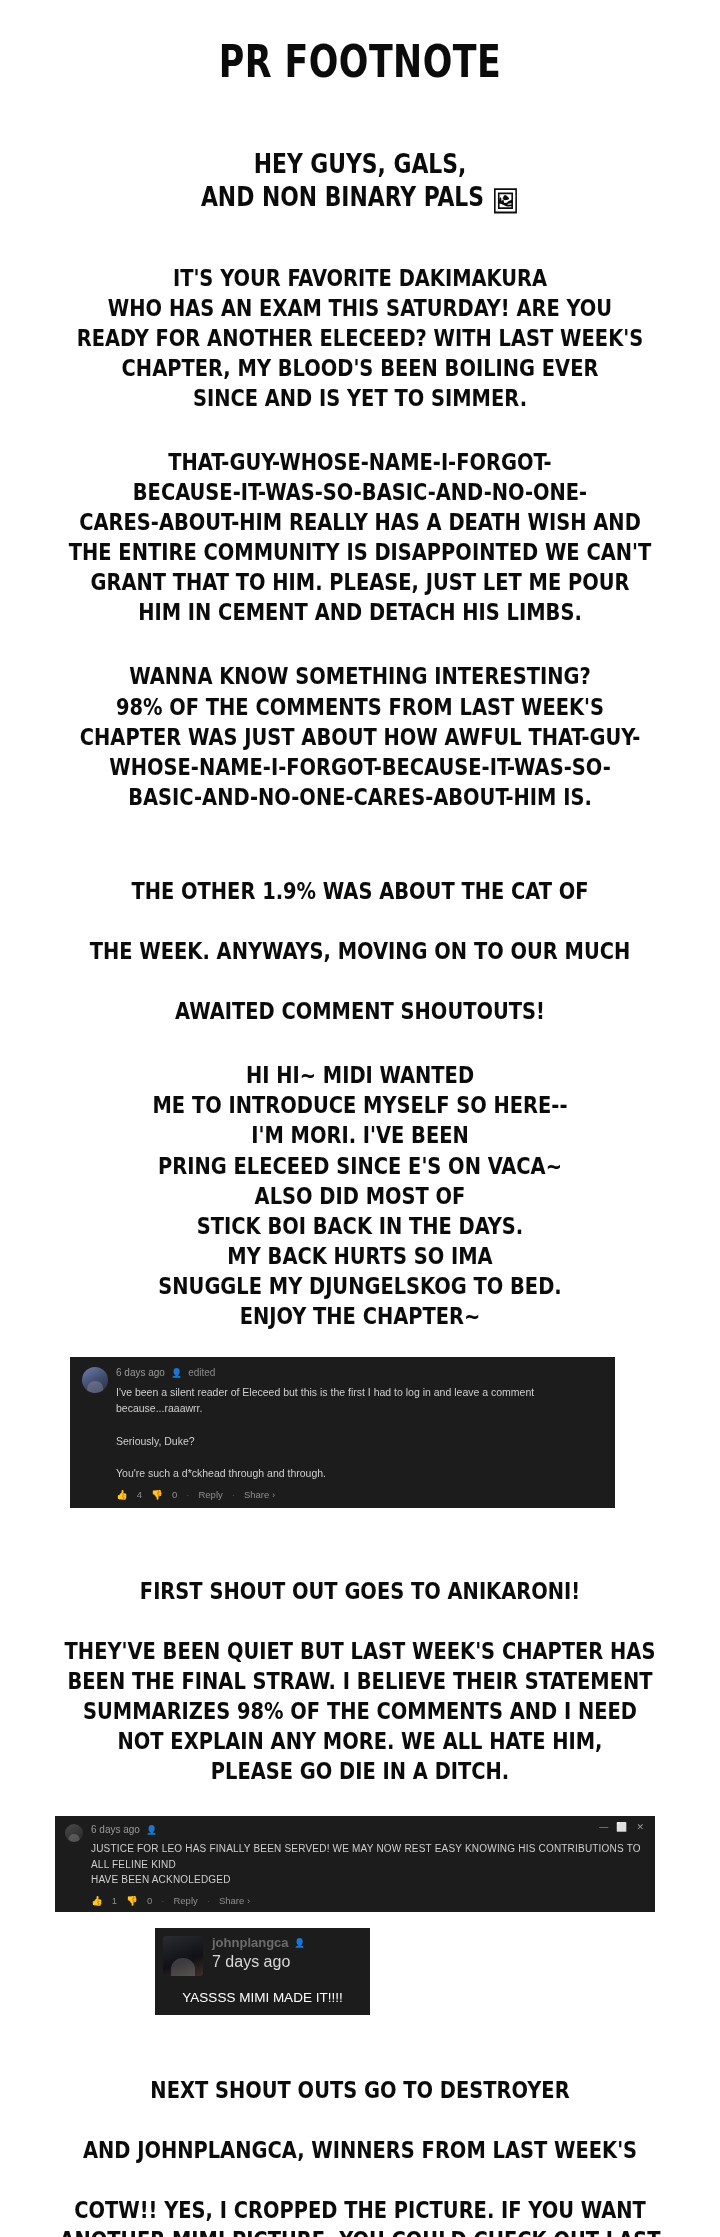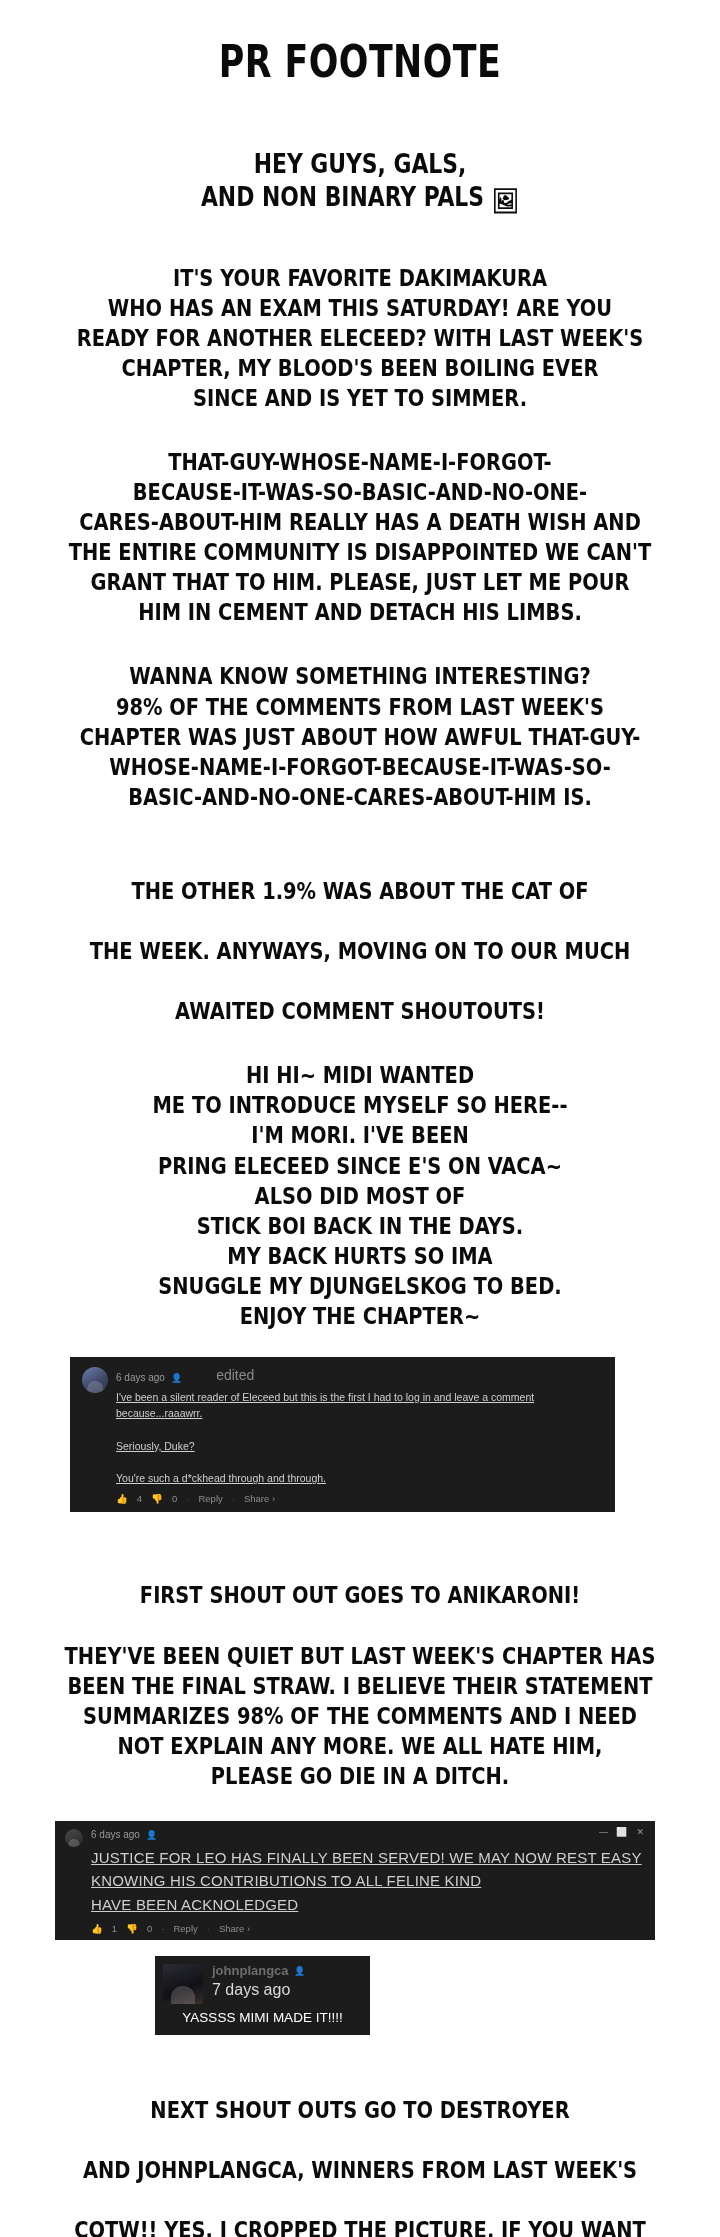--- a/index.html
+++ b/index.html
@@ -137,34 +137,32 @@
     gap: 6px;
     font-size: 10px;
     color: #9a9a9a;
     line-height: 1.2;
   }
   .c-meta .badge {
     font-size: 9px;
     color: #8c8c8c;
   }
   .c-meta .edited {
-    font-size: 14px;
+    font-size: 10px;
     color: #8a8a8a;
-    margin-left: 28px;
   }
   .c-body {
     font-size: 10.5px;
     color: #cfcfcf;
     line-height: 1.55;
     margin-top: 5px;
     white-space: pre-line;
-    text-decoration: underline;
   }
   .c-body.caps {
-    font-size: 15px;
+    font-size: 10px;
     letter-spacing: 0.2px;
   }
   .c-actions {
     display: flex;
     align-items: center;
     gap: 9px;
     font-size: 9.5px;
     color: #8e8e8e;
     margin-top: 7px;
   }
@@ -190,21 +188,21 @@
     line-height: 1.1;
   }
   .shot-c .days {
     color: #d9d9d9;
     font-size: 16px;
     margin-top: 3px;
   }
   .shot-c .msg {
     color: #ffffff;
     font-size: 13.5px;
-    margin-top: 6px;
+    margin-top: 14px;
     text-align: center;
   }
   .shot-c .c-row { gap: 9px; }
 </style>
 </head>
 <body>
 
 <div class="page">
 
   <h1 class="title">PR FOOTNOTE</h1>

